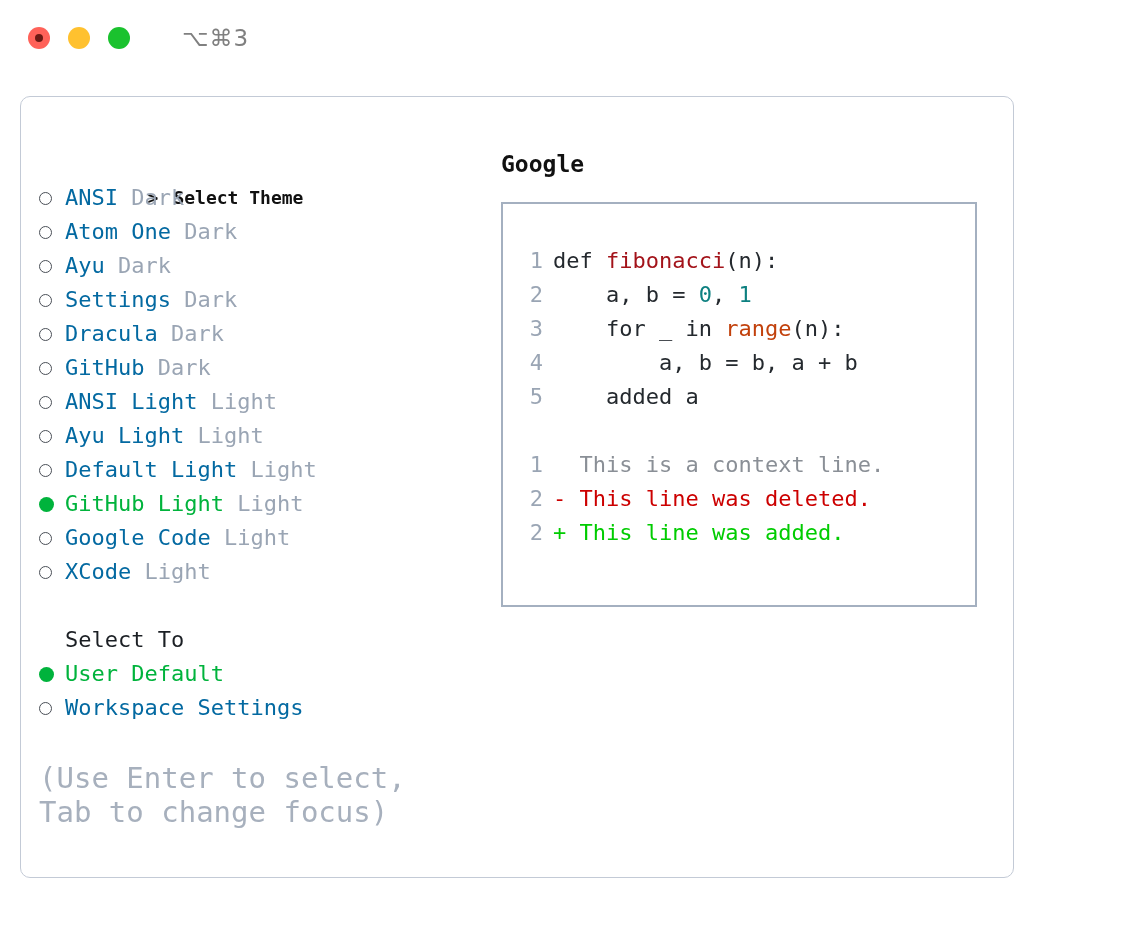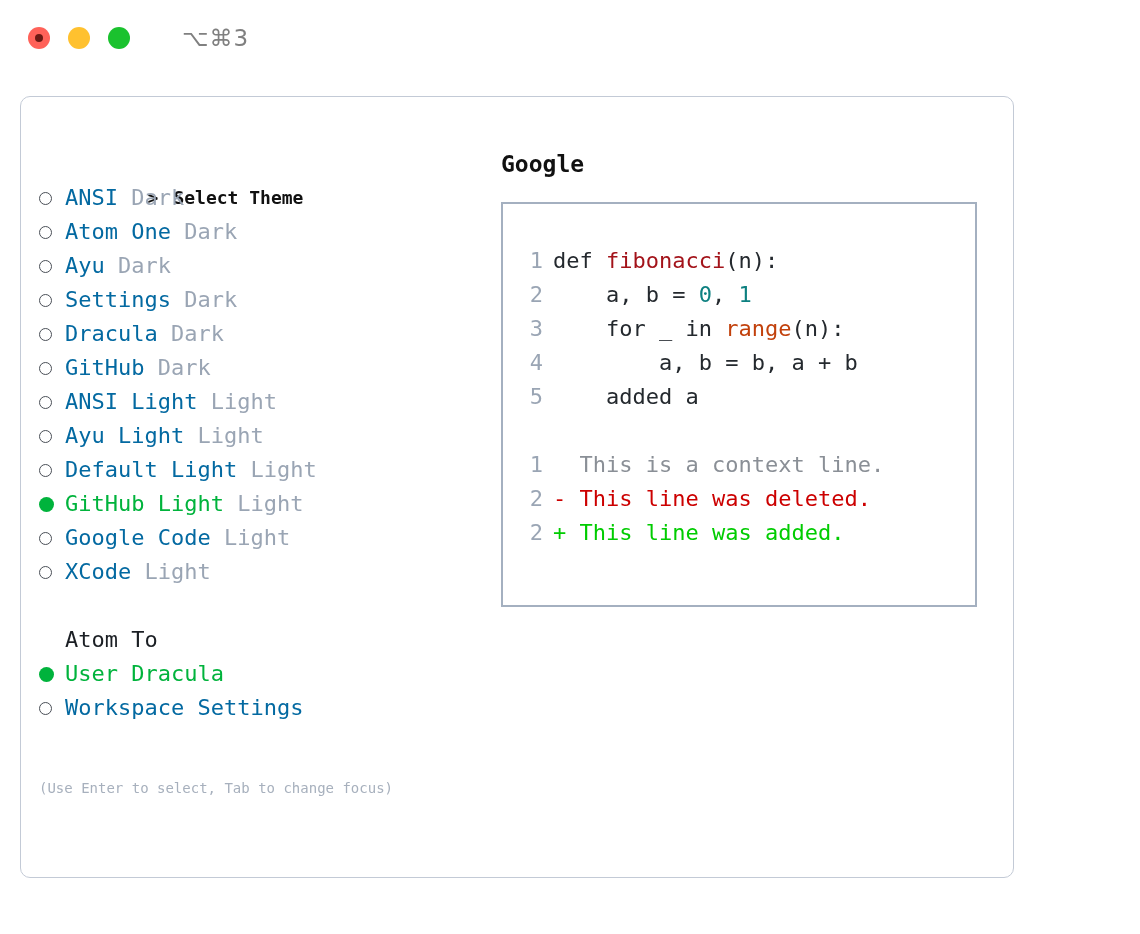--- a/index.html
+++ b/index.html
@@ -101,22 +101,22 @@
   .sp { white-space: pre; }
 
   .section-head {
     height: 34px; line-height: 34px;
     font-size: 22px; color: #1b1f24;
     padding-left: 26px;
     white-space: pre;
   }
   .spacer-row { height: 34px; }
   .hint {
-    margin-top: 46px;
-    font-size: 14px;
+    margin-top: 36px;
+    font-size: 29px;
     line-height: 34px;
     color: #a7b0bd;
     width: 400px;
   }
 
   
   .right-col {
     position: absolute;
     left: 480px; top: 50px;
     width: 496px;
@@ -194,24 +194,24 @@
             <div class="opt-row"><span class="bullet"><span class="ring"></span></span><span class="opt-label">ANSI Light</span><span class="sp"> </span><span class="opt-suffix">Light</span></div>
             <div class="opt-row"><span class="bullet"><span class="ring"></span></span><span class="opt-label">Ayu Light</span><span class="sp"> </span><span class="opt-suffix">Light</span></div>
             <div class="opt-row"><span class="bullet"><span class="ring"></span></span><span class="opt-label">Default Light</span><span class="sp"> </span><span class="opt-suffix">Light</span></div>
             <div class="opt-row selected"><span class="bullet"><span class="dot"></span></span><span class="opt-label">GitHub Light</span><span class="sp"> </span><span class="opt-suffix">Light</span></div>
             <div class="opt-row"><span class="bullet"><span class="ring"></span></span><span class="opt-label">Google Code</span><span class="sp"> </span><span class="opt-suffix">Light</span></div>
             <div class="opt-row"><span class="bullet"><span class="ring"></span></span><span class="opt-label">XCode</span><span class="sp"> </span><span class="opt-suffix">Light</span></div>
           </div>
 
         <div class="spacer-row"></div>
 
-        <div class="section-head">Atom To</div>
+        <div class="section-head">Select To</div>
 
         <div id="apply-items">
-            <div class="opt-row selected"><span class="bullet"><span class="dot"></span></span><span class="opt-label">User Dracula</span></div>
+            <div class="opt-row selected"><span class="bullet"><span class="dot"></span></span><span class="opt-label">User Default</span></div>
             <div class="opt-row"><span class="bullet"><span class="ring"></span></span><span class="opt-label">Workspace Settings</span></div>
           </div>
 
         <div class="hint">(Use Enter to select, Tab to change focus)</div>
       </div>
 
       <div class="right-col">
         <div class="preview-title">Google</div>
 
         <div class="preview-box">

